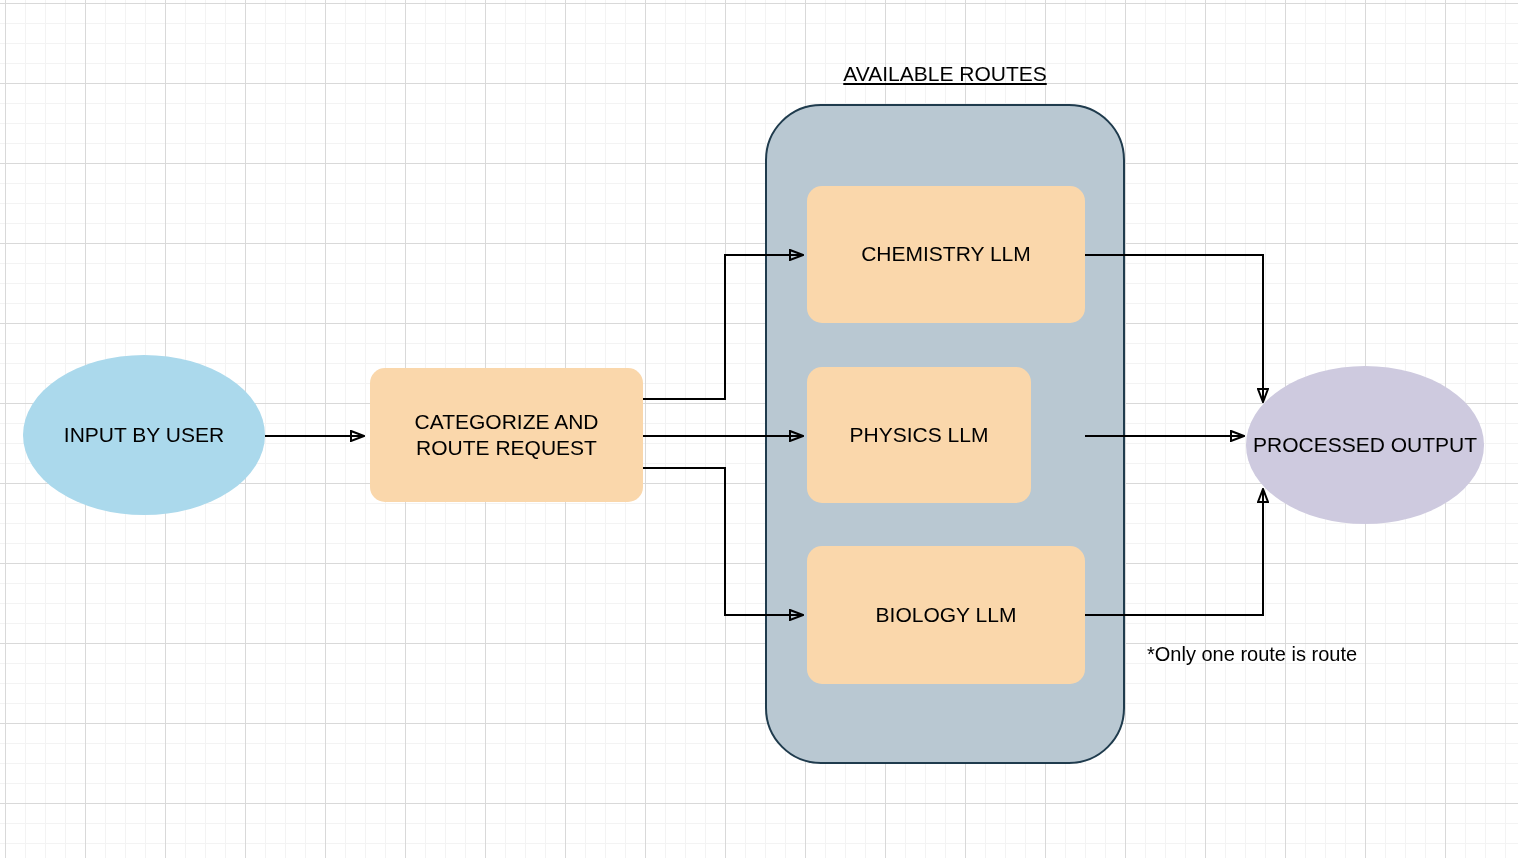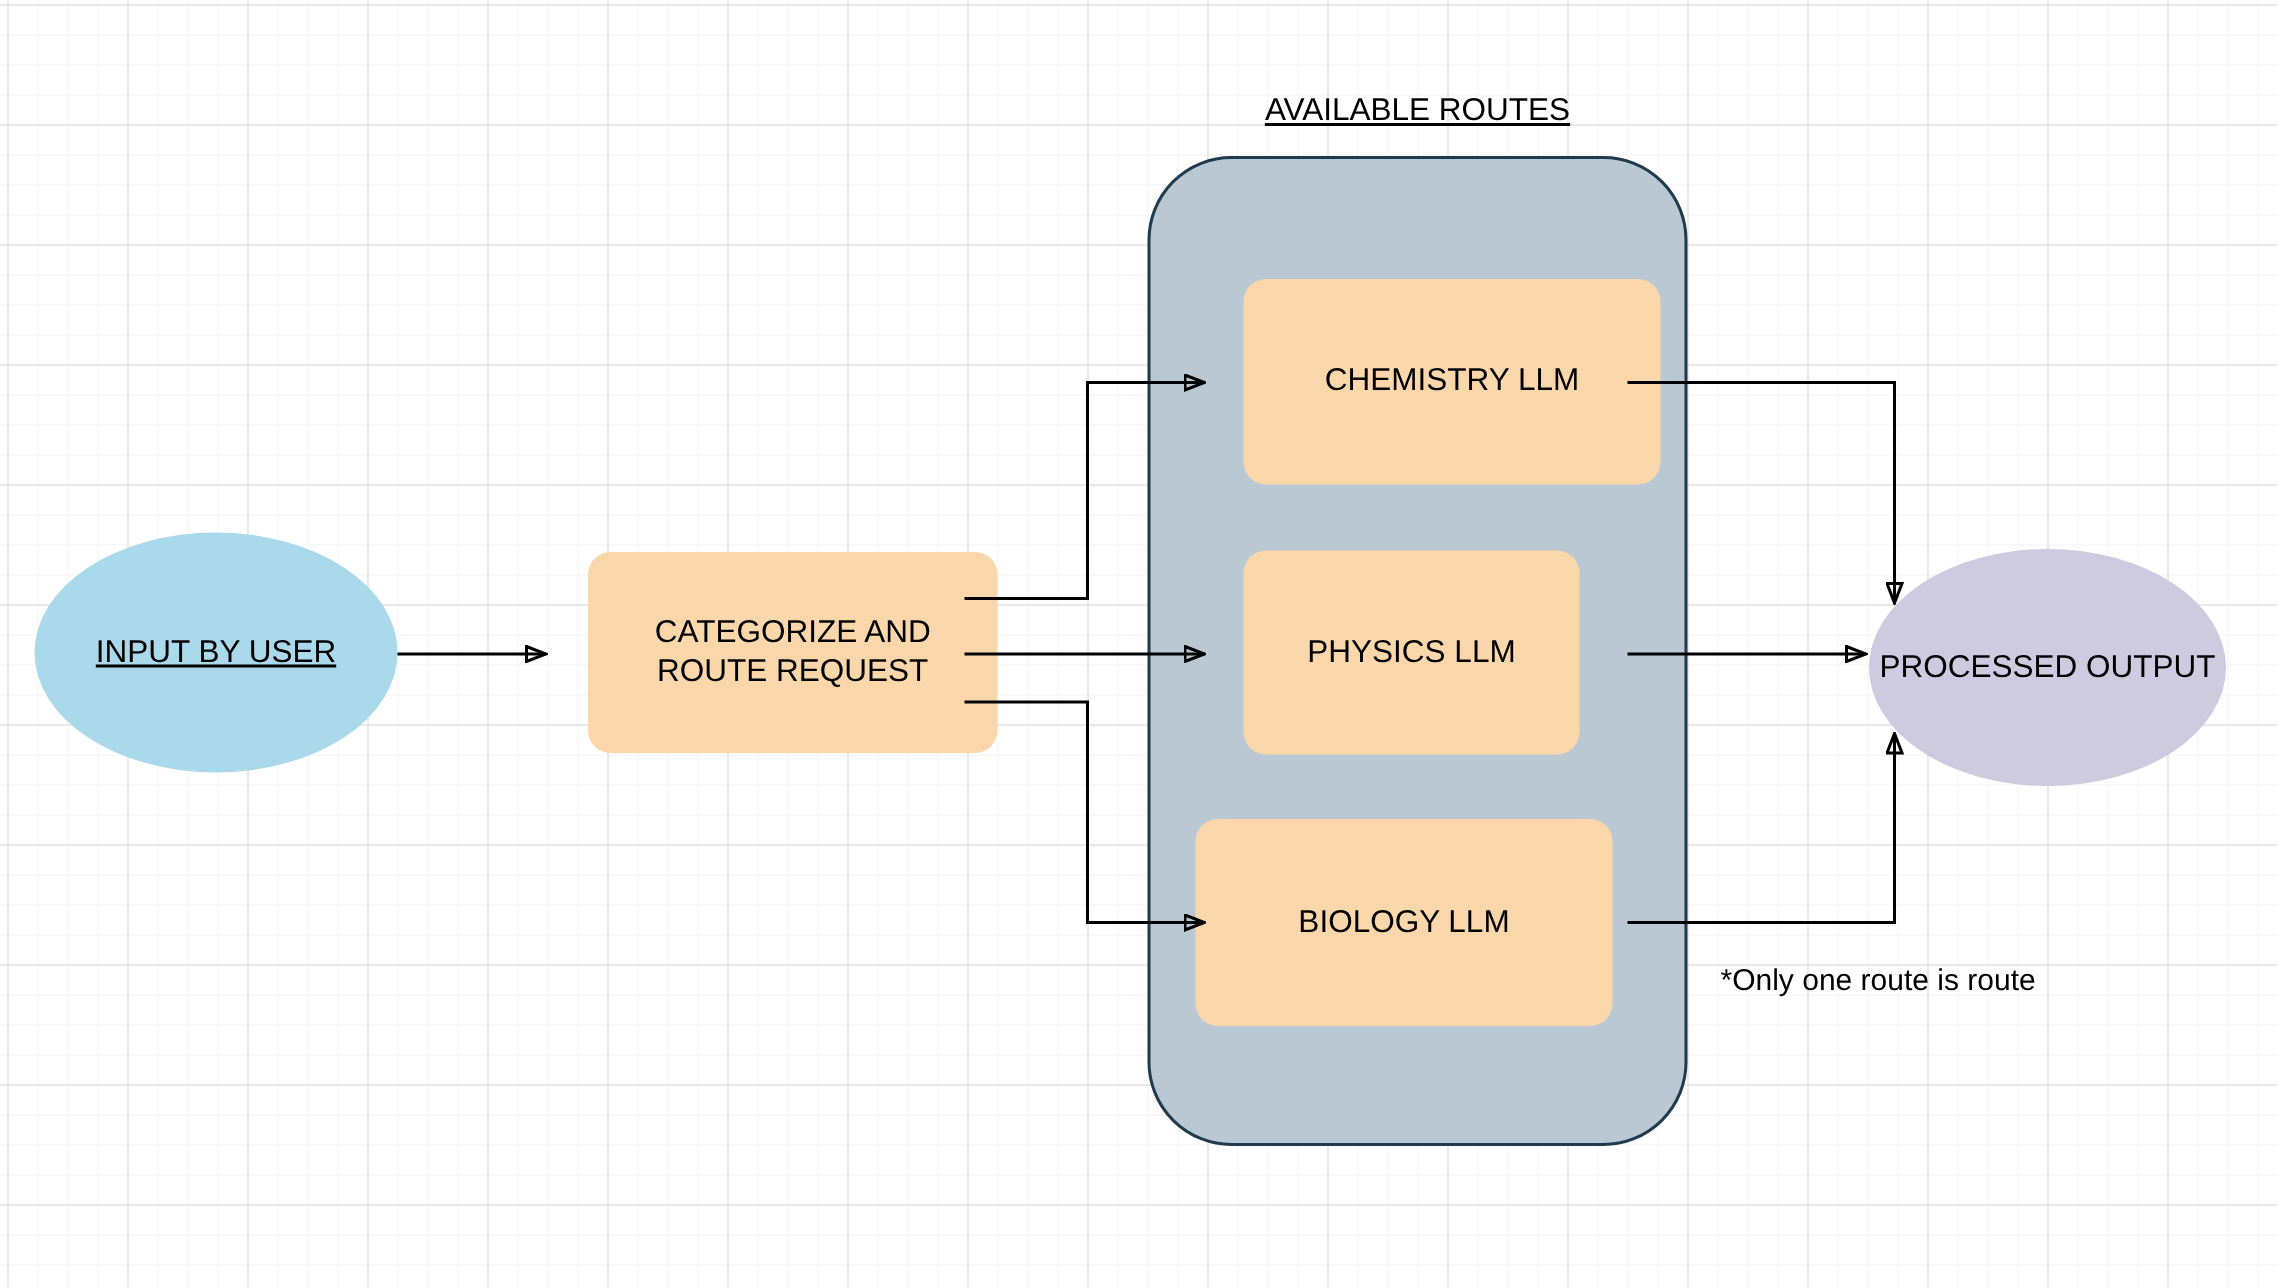--- a/index.html
+++ b/index.html
@@ -26,41 +26,41 @@
     position: absolute;
     display: flex;
     align-items: center;
     justify-content: center;
     text-align: center;
     font-size: 21px;
     line-height: 1.25;
     box-sizing: border-box;
   }
   .ellipse { border-radius: 50%; }
-  .rounded { border-radius: 15px; margin-left: 22px; }
-  .node-input  { left: 23px;  top: 355px; width: 242px; height: 160px; background: #abd9ec; text-decoration: underline; }
+  .rounded { border-radius: 15px; }
+  .node-input  { left: 23px;  top: 355px; width: 242px; height: 160px; background: #abd9ec; }
   .node-router { left: 370px; top: 368px; width: 273px; height: 134px; background: #fad7ab; white-space: pre-line; }
   .container-box {
     position: absolute;
     left: 765px; top: 104px; width: 360px; height: 660px;
     background: #b9c8d2;
     border: 2px solid #1f3b4d;
     border-radius: 56px;
     box-sizing: border-box;
   }
   .container-label {
     position: absolute;
     left: 765px; top: 60px; width: 360px; height: 28px;
     display: flex; align-items: center; justify-content: center;
     font-size: 21px;
     text-decoration: underline;
   }
   .node-chemistry { left: 807px; top: 186px; width: 278px; height: 137px; background: #fad7ab; }
   .node-physics   { left: 807px; top: 367px; width: 224px; height: 136px; background: #fad7ab; }
-  .node-biology   { left: 775px; top: 546px; width: 278px; height: 138px; background: #fad7ab; justify-content: center; }
+  .node-biology   { left: 807px; top: 546px; width: 278px; height: 138px; background: #fad7ab; justify-content: center; }
   .node-output    { left: 1246px; top: 366px; width: 238px; height: 158px; background: #cecadf; }
   .annotation {
     position: absolute;
     left: 1147px; top: 643px;
     font-size: 20px;
     white-space: nowrap;
   }
   .edges {
     position: absolute;
     left: 0; top: 0;

